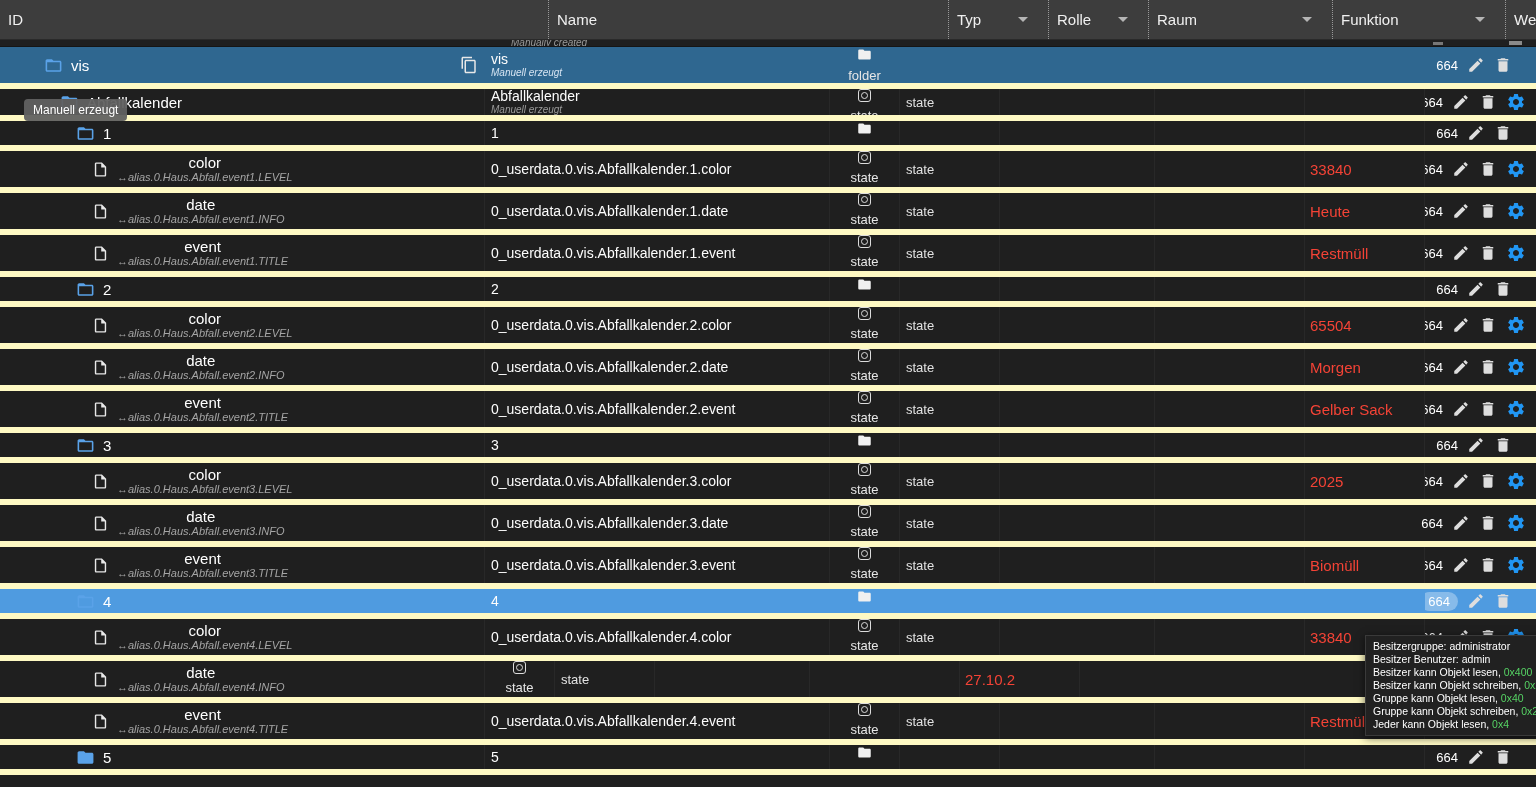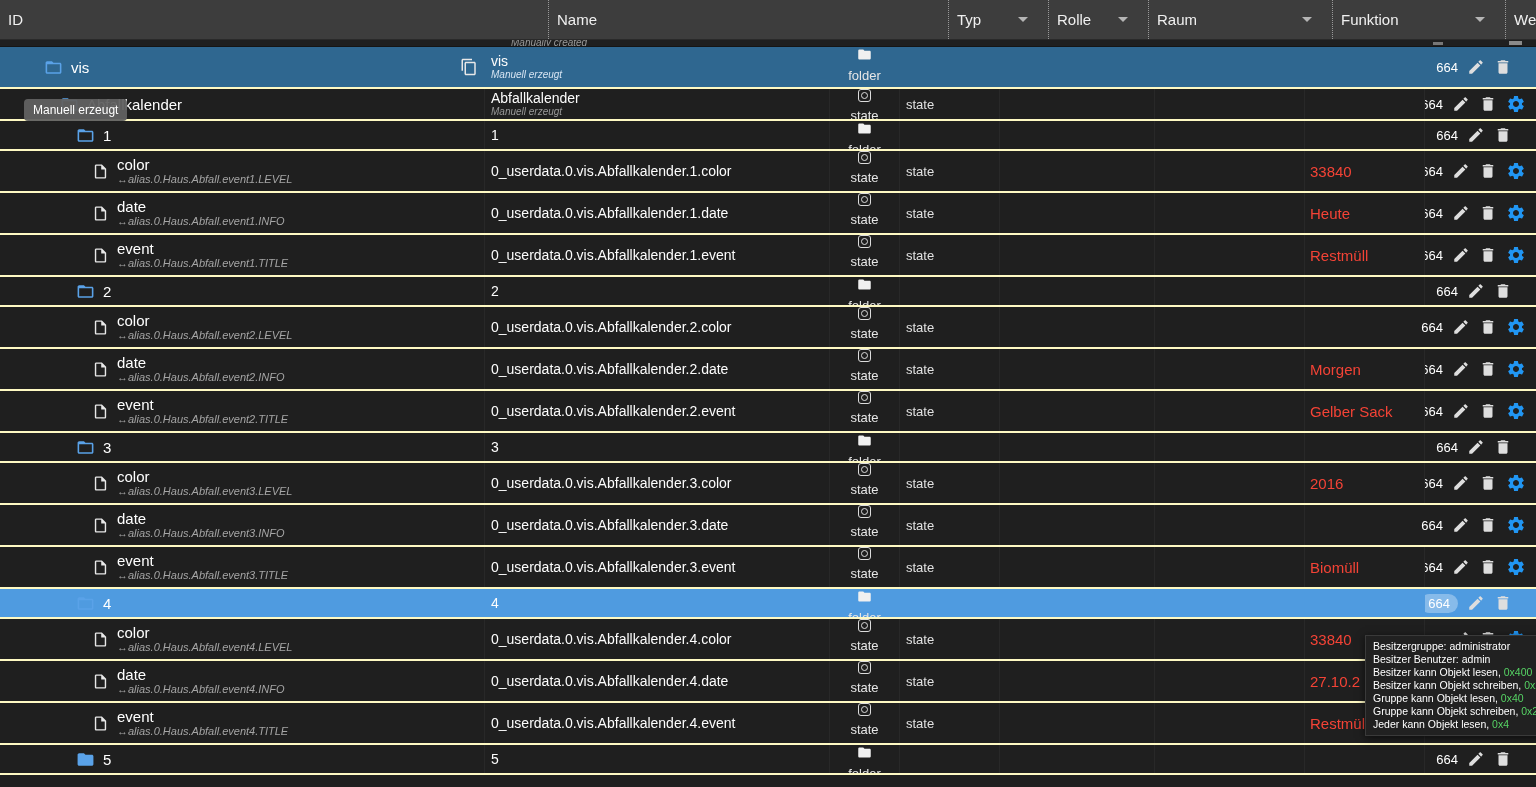--- a/index.html
+++ b/index.html
@@ -16,21 +16,21 @@
   .caret{margin-left:auto;margin-right:12px;width:0;height:0;border-left:5px solid transparent;border-right:5px solid transparent;border-top:5px solid #b5b5b5;flex:none;}
 
   
   .rows{position:relative;z-index:1;}
   .partial{position:relative;height:7px;overflow:hidden;border-bottom:1px solid #151515;background:#1f1f1f;}
   .partial-sub{position:absolute;left:511px;bottom:-2px;font-size:10px;font-style:italic;color:#9a9a9a;white-space:nowrap;}
   .sliver{position:absolute;background:#8a8a8a;}
   .sliver-caret{left:1433px;bottom:1px;width:10px;height:3px;background:#777;}
   .sliver-trash{left:1509px;bottom:1px;width:13px;height:4px;}
 
-  .row{display:flex;height:42px;background:#1f1f1f;border-bottom:2px solid #fef9c3;}
+  .row{display:flex;height:42px;background:#1f1f1f;border-bottom:6px solid #fef9c3;text-align:center;}
   .row.h30{height:30px}.row.h32{height:32px}
   .row.sel-primary{background:var(--selected-dark,#2f6790);}
   .row.sel-secondary{background:var(--selected-light,#4f9be0);}
   .sel-primary .cell,.sel-secondary .cell{border-right-color:transparent;}
   .cell{display:flex;align-items:center;border-right:1px solid #282828;overflow:hidden;flex:none;}
   .c-id{width:485px;}
   .c-name{width:345px;padding:0 6px;flex-direction:column;align-items:flex-start;justify-content:center;}
   .c-typ{width:70px;padding:0 5px;gap:6px;flex-direction:column;}
   .c-rolle{width:100px;padding:0 6px;font-size:13px;color:#e2e2e2;}
   .c-raum{width:155px;}
@@ -513,20 +513,23 @@
     <div class="cell c-typ">
       <span class="state-icon typ-state-icon"></span>
 
       <span class="typ-label">state</span>
     </div>
     <div class="cell c-rolle">
       <span class="rolle-label">state</span>
     </div>
     <div class="cell c-raum"></div>
     <div class="cell c-funktion"></div>
+    <div class="cell c-wert">
+      <span class="wert-label">65504</span>
+    </div>
     <div class="cell c-controls">
       <span class="count">664</span>
       <span class="btn btn-edit">
         <svg viewBox="0 0 24 24" fill="currentColor">
               <path d="M3 17.25V21h3.75L17.81 9.94l-3.75-3.75L3 17.25zM20.71 7.04c.39-.39.39-1.02 0-1.41l-2.34-2.34c-.39-.39-1.02-.39-1.41 0l-1.83 1.83 3.75 3.75 1.42-1.83z"></path>
             </svg>
       </span>
       <span class="btn btn-delete">
         <svg viewBox="0 0 24 24" fill="currentColor">
               <path d="M6 19c0 1.1.9 2 2 2h8c1.1 0 2-.9 2-2V7H6v12zM19 4h-3.5l-1-1h-5l-1 1H5v2h14V4z"></path>
@@ -723,21 +726,21 @@
       <span class="state-icon typ-state-icon"></span>
 
       <span class="typ-label">state</span>
     </div>
     <div class="cell c-rolle">
       <span class="rolle-label">state</span>
     </div>
     <div class="cell c-raum"></div>
     <div class="cell c-funktion"></div>
     <div class="cell c-wert">
-      <span class="wert-label">2016</span>
+      <span class="wert-label">2025</span>
     </div>
     <div class="cell c-controls">
       <span class="count">664</span>
       <span class="btn btn-edit">
         <svg viewBox="0 0 24 24" fill="currentColor">
               <path d="M3 17.25V21h3.75L17.81 9.94l-3.75-3.75L3 17.25zM20.71 7.04c.39-.39.39-1.02 0-1.41l-2.34-2.34c-.39-.39-1.02-.39-1.41 0l-1.83 1.83 3.75 3.75 1.42-1.83z"></path>
             </svg>
       </span>
       <span class="btn btn-delete">
         <svg viewBox="0 0 24 24" fill="currentColor">
@@ -968,24 +971,20 @@
         <span class="tree-icon icon-file">
           <svg viewBox="0 0 24 24" fill="currentColor">
                 <path d="M14 2H6c-1.1 0-1.99.9-1.99 2L4 20c0 1.1.89 2 1.99 2H18c1.1 0 2-.9 2-2V8l-6-6zm4 18H6V4h7v5h5v11z"></path>
               </svg>
         </span>
         <div class="id-text">
           <span class="id-label">date</span>
           <span class="id-sub">↔alias.0.Haus.Abfall.event4.INFO</span>
         </div>
       </div>
-
-    </div>
-    <div class="cell c-name">
-      <span class="name-label">0_userdata.0.vis.Abfallkalender.4.date</span>
 
     </div>
     <div class="cell c-typ">
       <span class="state-icon typ-state-icon"></span>
 
       <span class="typ-label">state</span>
     </div>
     <div class="cell c-rolle">
       <span class="rolle-label">state</span>
     </div>

